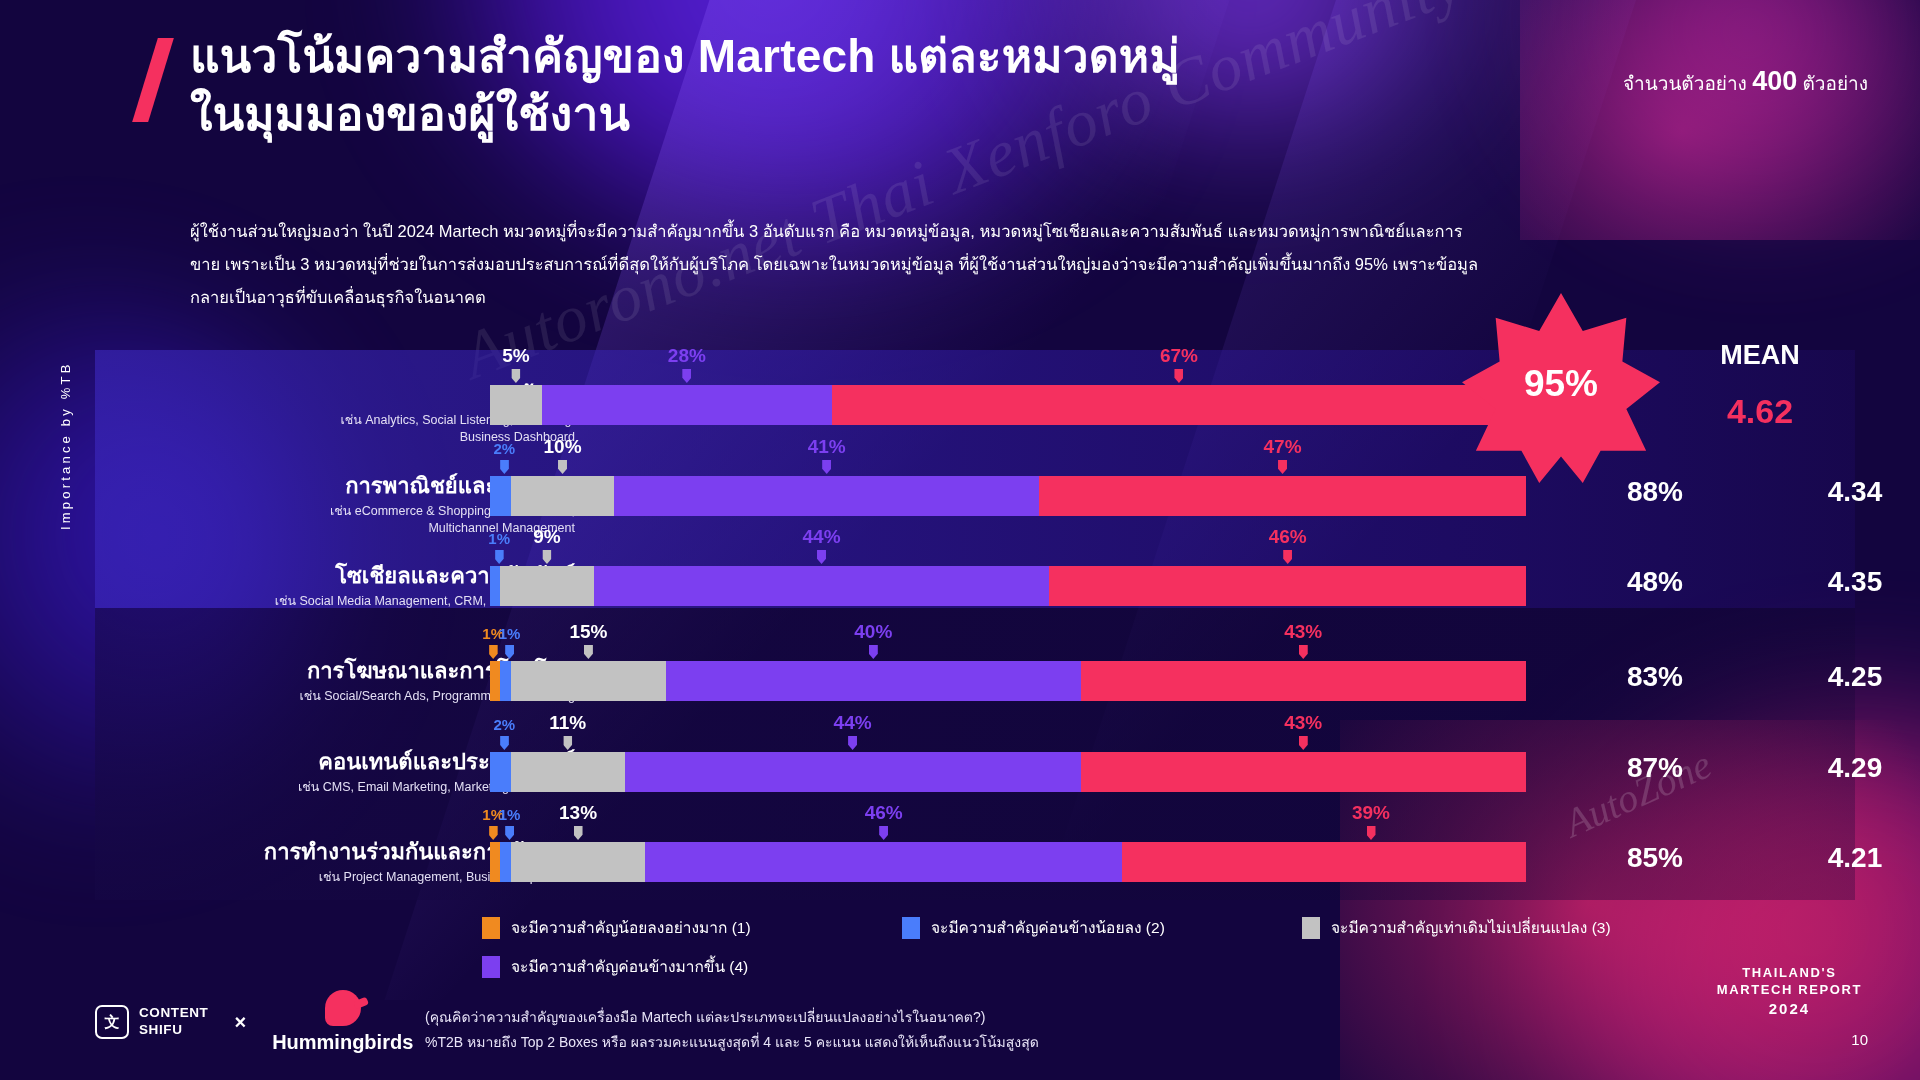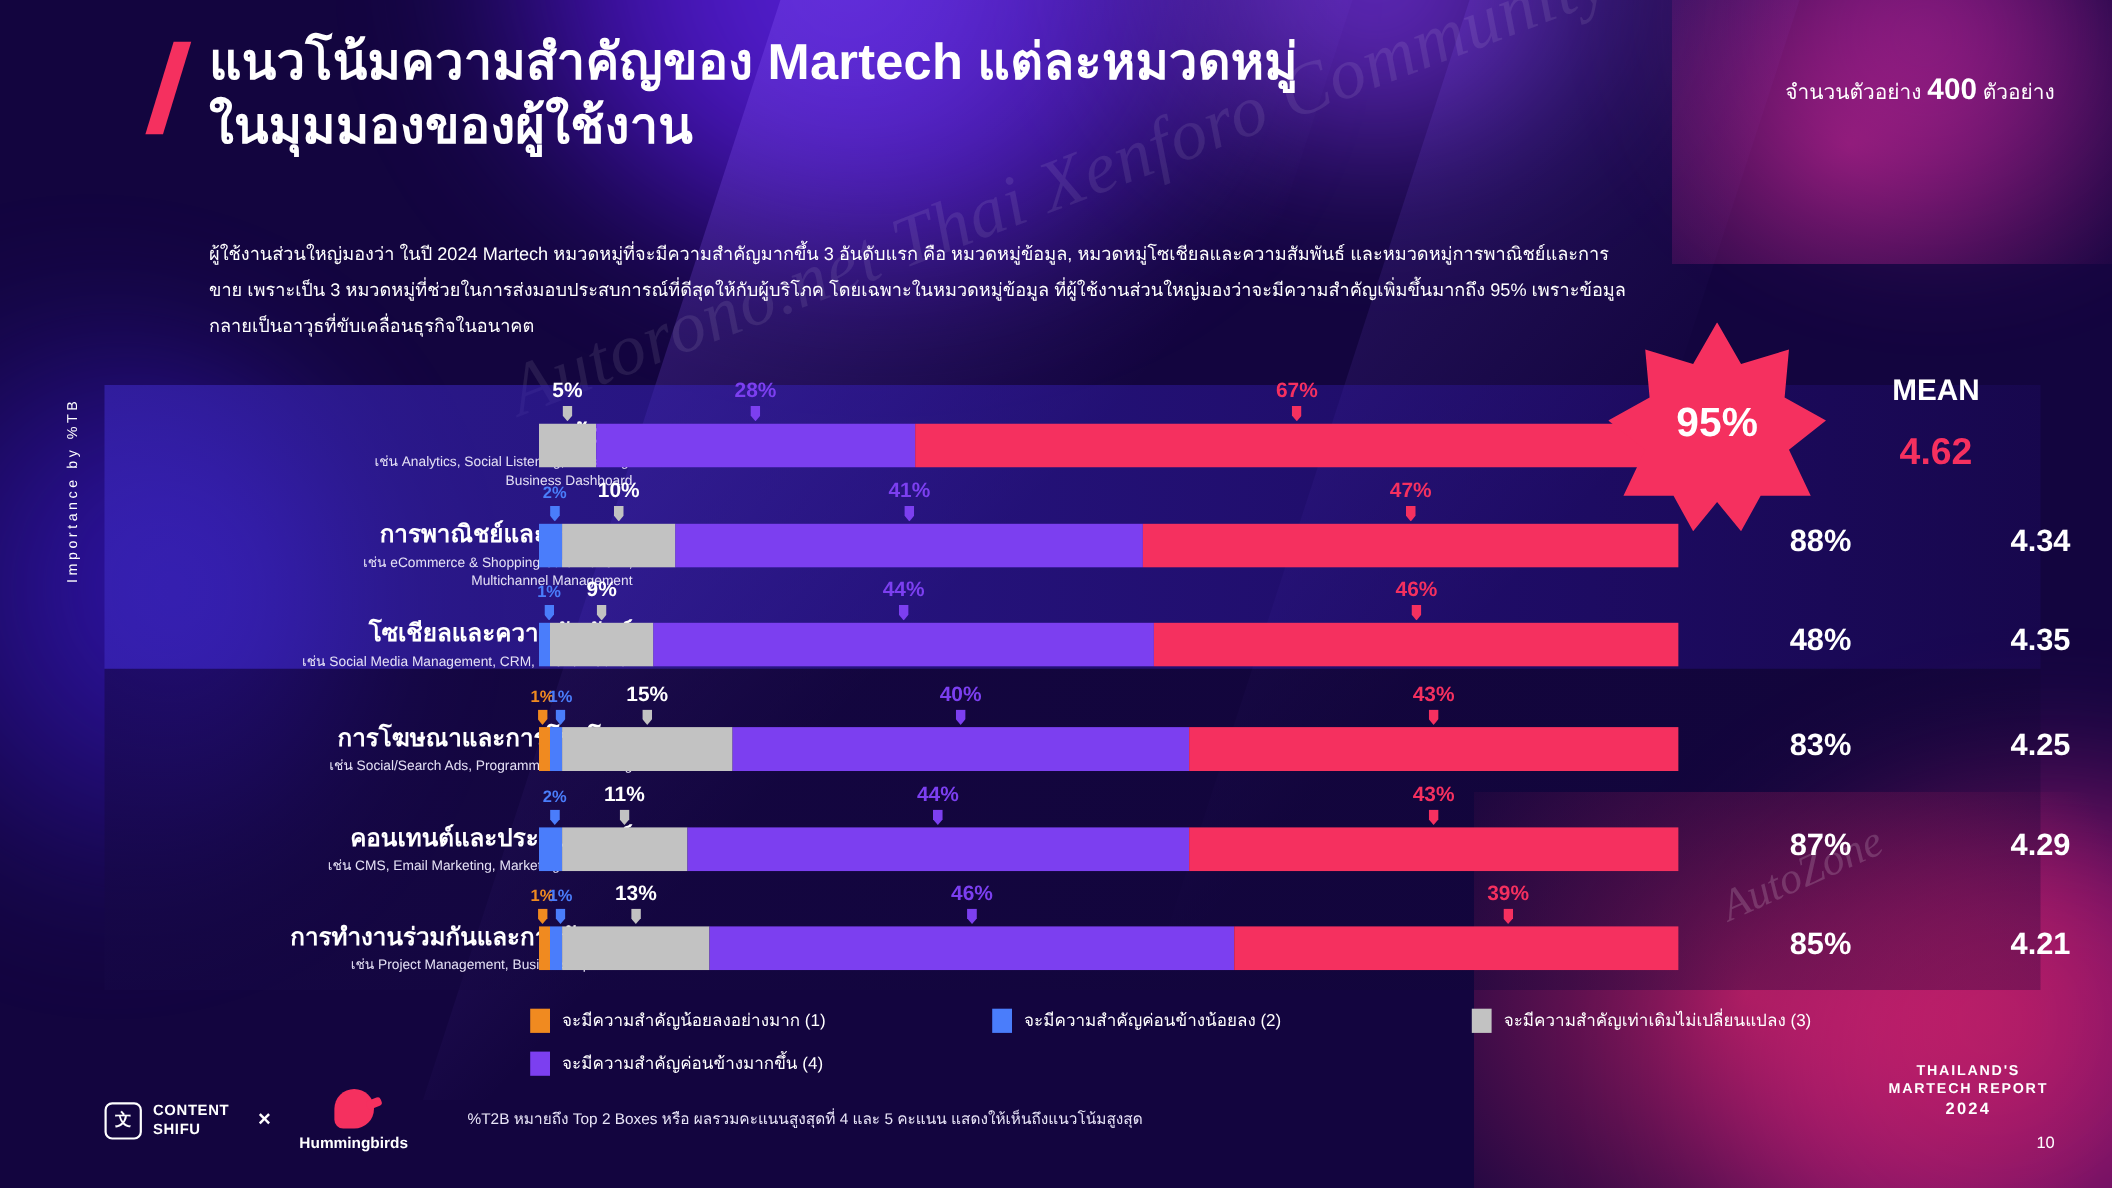--- a/index.html
+++ b/index.html
@@ -147,21 +147,21 @@
     position:absolute; left:1680px; top:392px; width:160px; text-align:center;
     font-size:34px; font-weight:bold; color:#f5305f; z-index:9;
   }
 
   
   #legend { position:absolute; left:470px; top:915px; width:1180px; z-index:7; }
   .legend-row { display:flex; margin-bottom:14px; }
   .legend-item { display:flex; align-items:center; }
   .legend-item .sw { width:18px; height:22px; margin-right:11px; flex:0 0 auto; }
   .legend-item .lb { font-size:15.5px; color:#ffffff; white-space:nowrap; }
-  .li-1 { width:432px;padding-left:12px; } .li-2 { width:436px; } .li-3 { width:auto; }
+  .li-1 { width:432px;padding-left:12px; } .li-2 { width:400px; } .li-3 { width:auto; }
 
   
   #footer-note {
     position:absolute; left:425px; top:1005px; z-index:7;
     font-size:14px; line-height:1.75; color:#e9e5f8;
   }
   #brands { position:absolute; left:95px; top:990px; z-index:7; display:flex; align-items:center; }
   .brand-logo { display:flex; align-items:center; }
   .cs-mark {
     width:34px; height:34px; border:2px solid #ffffff; border-radius:7px;
@@ -171,21 +171,21 @@
   .cs-text { font-size:13.5px; font-weight:bold; line-height:1.25; letter-spacing:.6px; }
   #brand-x { font-size:20px; font-weight:bold; margin:0 26px; color:#ffffff; }
   .hb-mark {
     width:36px; height:36px; border-radius:50% 50% 50% 8px; background:#f5305f;
     margin:0 auto 5px; position:relative;
   }
   .hb-mark:after {
     content:""; position:absolute; right:-7px; top:9px; width:14px; height:8px;
     background:#f5305f; border-radius:3px; transform:rotate(-22deg);
   }
-  .hb-text { font-size:14px; font-weight:bold; text-align:left; }
+  .hb-text { font-size:20px; font-weight:bold; text-align:left; }
 
   #report-badge {
     position:absolute; right:58px; bottom:62px; z-index:8; text-align:center;
     font-size:13px; font-weight:bold; line-height:1.3; letter-spacing:1.6px; color:#ffffff;
   }
   #report-badge .year { font-size:15px; letter-spacing:2px; }
   #page-num {
     position:absolute; right:52px; bottom:32px; z-index:8;
     font-size:15px; color:#ffffff;
   }
@@ -465,20 +465,21 @@
     </div>
     <div class="legend-row">
       <div class="legend-item li-1">
         <span class="sw" style="background:#7c3ff0"></span>
         <span class="lb">จะมีความสำคัญค่อนข้างมากขึ้น (4)</span>
       </div>
     </div>
   </div>
 
   <div id="footer-note">
+    <div>(คุณคิดว่าความสำคัญของเครื่องมือ Martech แต่ละประเภทจะเปลี่ยนแปลงอย่างไรในอนาคต?)</div>
     <div>%T2B หมายถึง Top 2 Boxes หรือ ผลรวมคะแนนสูงสุดที่ 4 และ 5 คะแนน แสดงให้เห็นถึงแนวโน้มสูงสุด</div>
   </div>
 
   <div id="brands">
     <div class="brand-logo">
       <div class="cs-mark">文</div>
       <div class="cs-text">
         <div>CONTENT</div>
         <div>SHIFU</div>
       </div>

